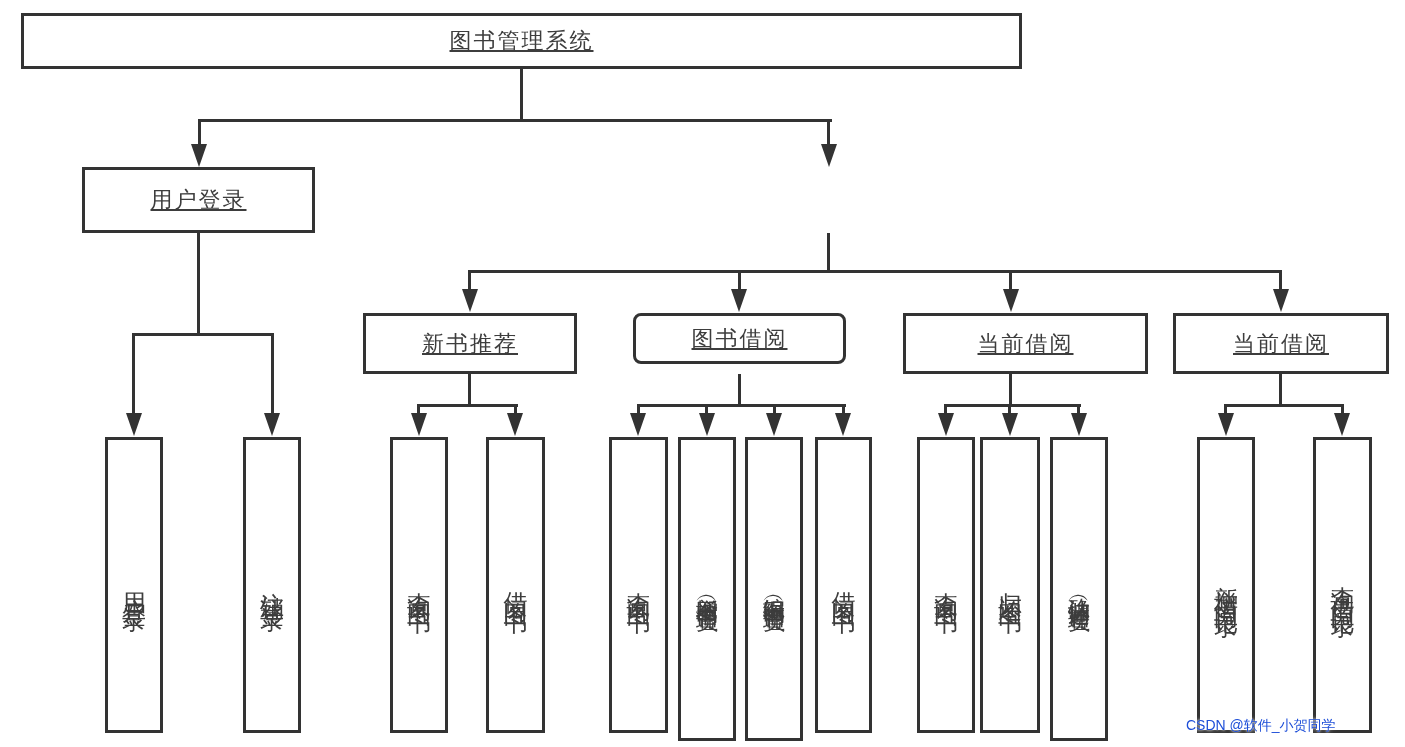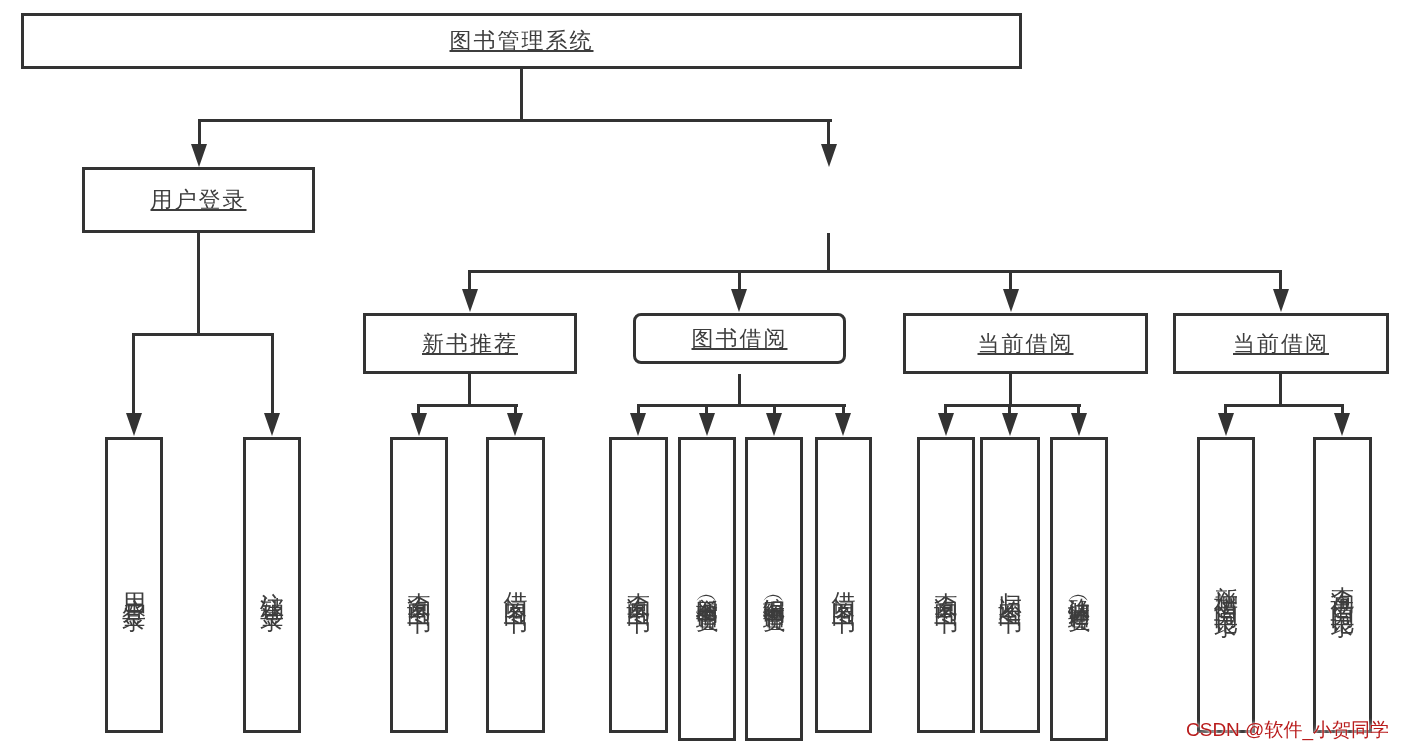--- a/index.html
+++ b/index.html
@@ -47,22 +47,22 @@
     width: 0;
     height: 0;
     border-left: 8px solid transparent;
     border-right: 8px solid transparent;
     border-top: 23px solid #333333;
   }
   .watermark {
     position: absolute;
     left: 1186px;
     top: 717px;
-    font-size: 19px;
-    color: #b91c1c;
+    font-size: 14px;
+    color: #1d4ed8;
     white-space: nowrap;
     z-index: 5;
     text-shadow: 0 0 2px #ffffff, 0 0 4px #ffffff;
   }
 </style>
 </head>
 <body>
 
 <div class="canvas">
 

